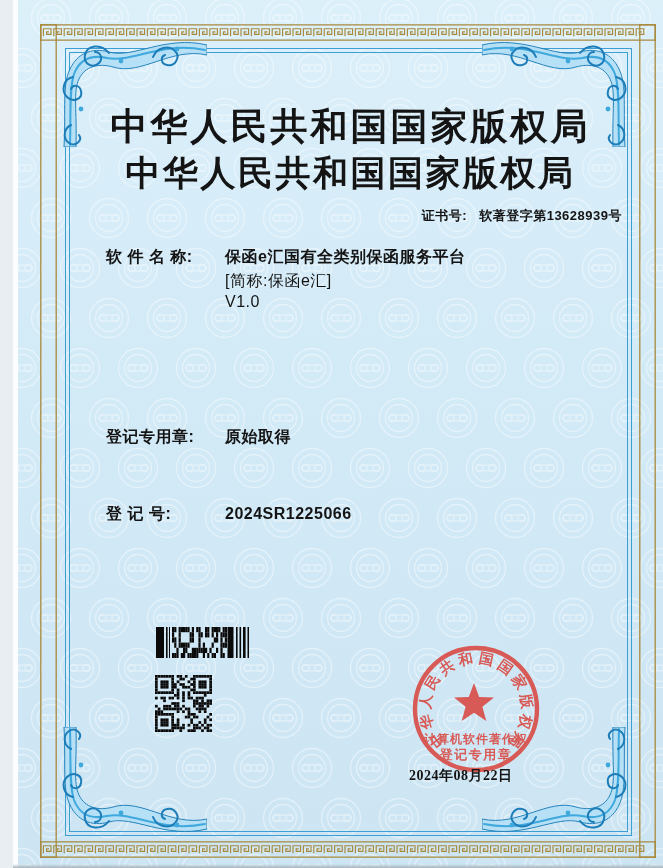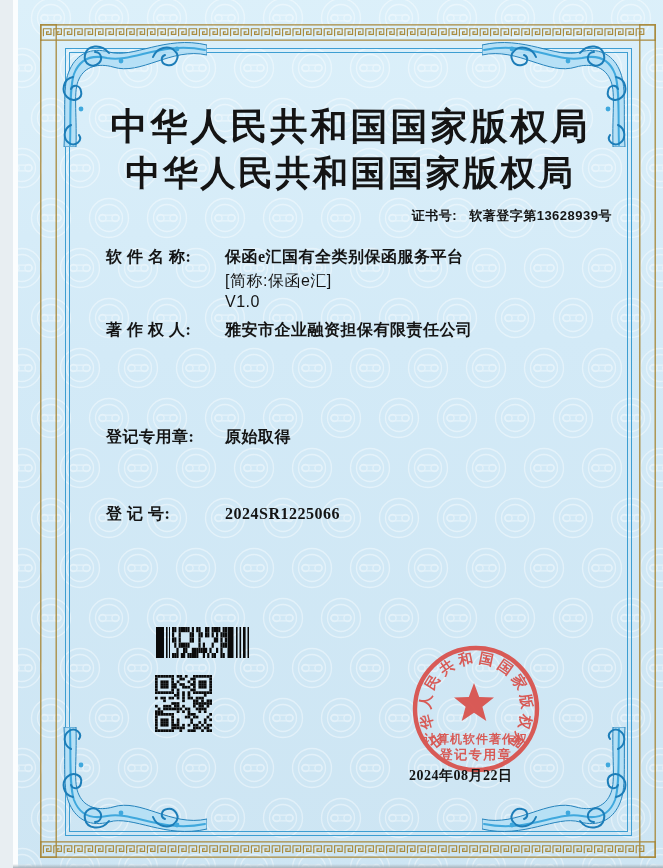--- a/index.html
+++ b/index.html
@@ -22,25 +22,25 @@
   .orn-tr{left:469px;top:39px;transform:scaleX(-1);}
   .orn-bl{left:44px;top:727px;transform:scaleY(-1);}
   .orn-br{left:469px;top:727px;transform:scale(-1,-1);}
   .title-block{
     position:absolute;left:60px;top:103px;width:555px;text-align:center;
     font-family:"Liberation Serif","DejaVu Serif",serif;font-weight:800;
   }
   .authority{font-size:37px;letter-spacing:3px;line-height:47px;}
   .cert-title{font-size:35px;letter-spacing:2.5px;line-height:47px;}
   .cert-no{
-    position:absolute;left:6px;top:207px;width:593px;text-align:right;
+    position:absolute;left:16px;top:207px;width:593px;text-align:right;
     font-size:13px;font-weight:700;letter-spacing:.5px;
   }
   .cert-no .gap{display:inline-block;width:12px;}
-  .row{position:absolute;left:93px;font-size:16px;font-weight:700;letter-spacing:.5px;white-space:nowrap;font-family:Liberation Serif, serif;}
+  .row{position:absolute;left:93px;font-size:16px;font-weight:700;letter-spacing:.5px;white-space:nowrap;}
   .row .lbl{display:inline-block;min-width:119px;}
   .val-extra{position:absolute;left:212px;font-size:16px;font-weight:400;letter-spacing:.5px;white-space:nowrap;}
   .statement{
     position:absolute;left:93px;top:540px;width:488px;margin:0;
     font-size:16px;font-weight:700;letter-spacing:1px;line-height:39px;
     text-indent:32px;text-align:justify;
   }
   .barcode{position:absolute;left:143px;top:627px;width:93px;height:31px;}
   .qr{position:absolute;left:142px;top:675px;width:57px;height:57px;}
   .seal{position:absolute;left:383px;top:629px;width:160px;height:160px;opacity:.9;}
@@ -1992,23 +1992,20 @@
   <div class="cert-no">
     <span>证书号:</span><span class="gap"></span><span>软著登字第13628939号</span>
   </div>
 
   <div class="row" style="top:247px">
     <span class="lbl">软 件 名 称:</span><span>保函e汇国有全类别保函服务平台</span>
   </div>
   <div class="val-extra" style="top:271px">[简称:保函e汇]</div>
   <div class="val-extra" style="top:293px">V1.0</div>
 
-  <div class="row" style="top:320px">
-    <span class="lbl">著 作 权 人:</span><span>雅安市企业融资担保有限责任公司</span>
-  </div>
 
   <div class="row" style="top:427px">
     <span class="lbl">登记专用章:</span><span>原始取得</span>
   </div>
 
 
   <div class="row" style="top:504px">
     <span class="lbl">登  记  号:</span><span>2024SR1225066</span>
   </div>
 

